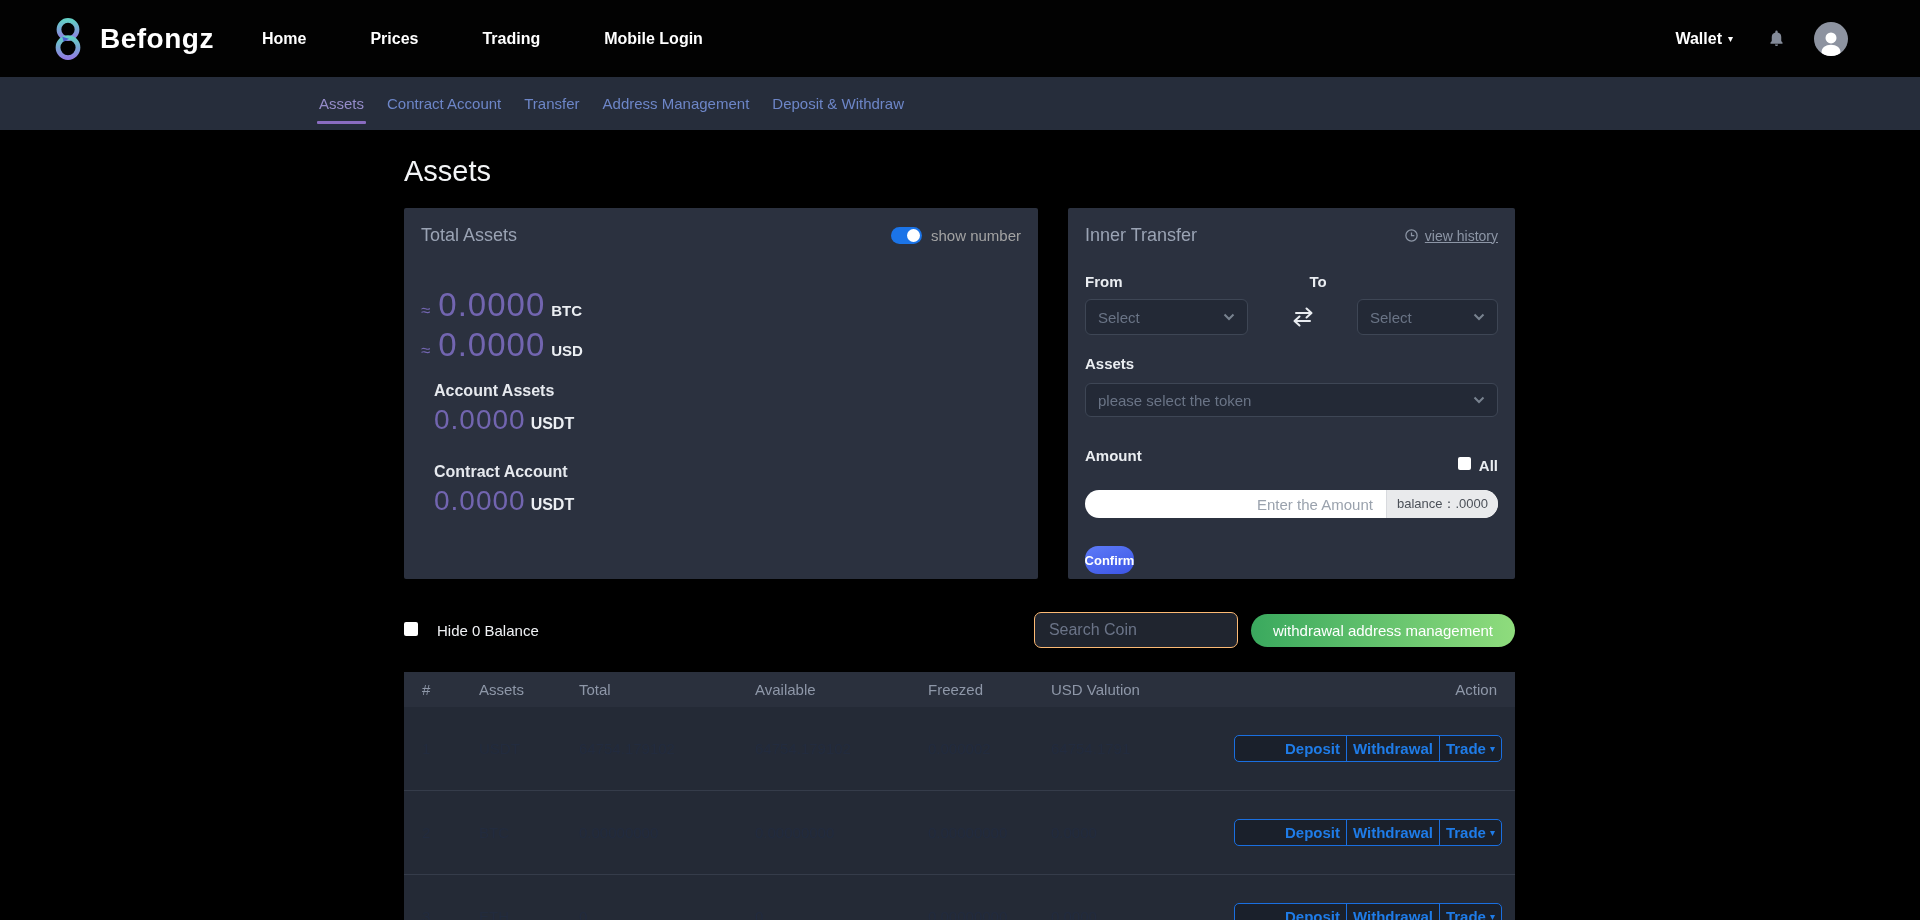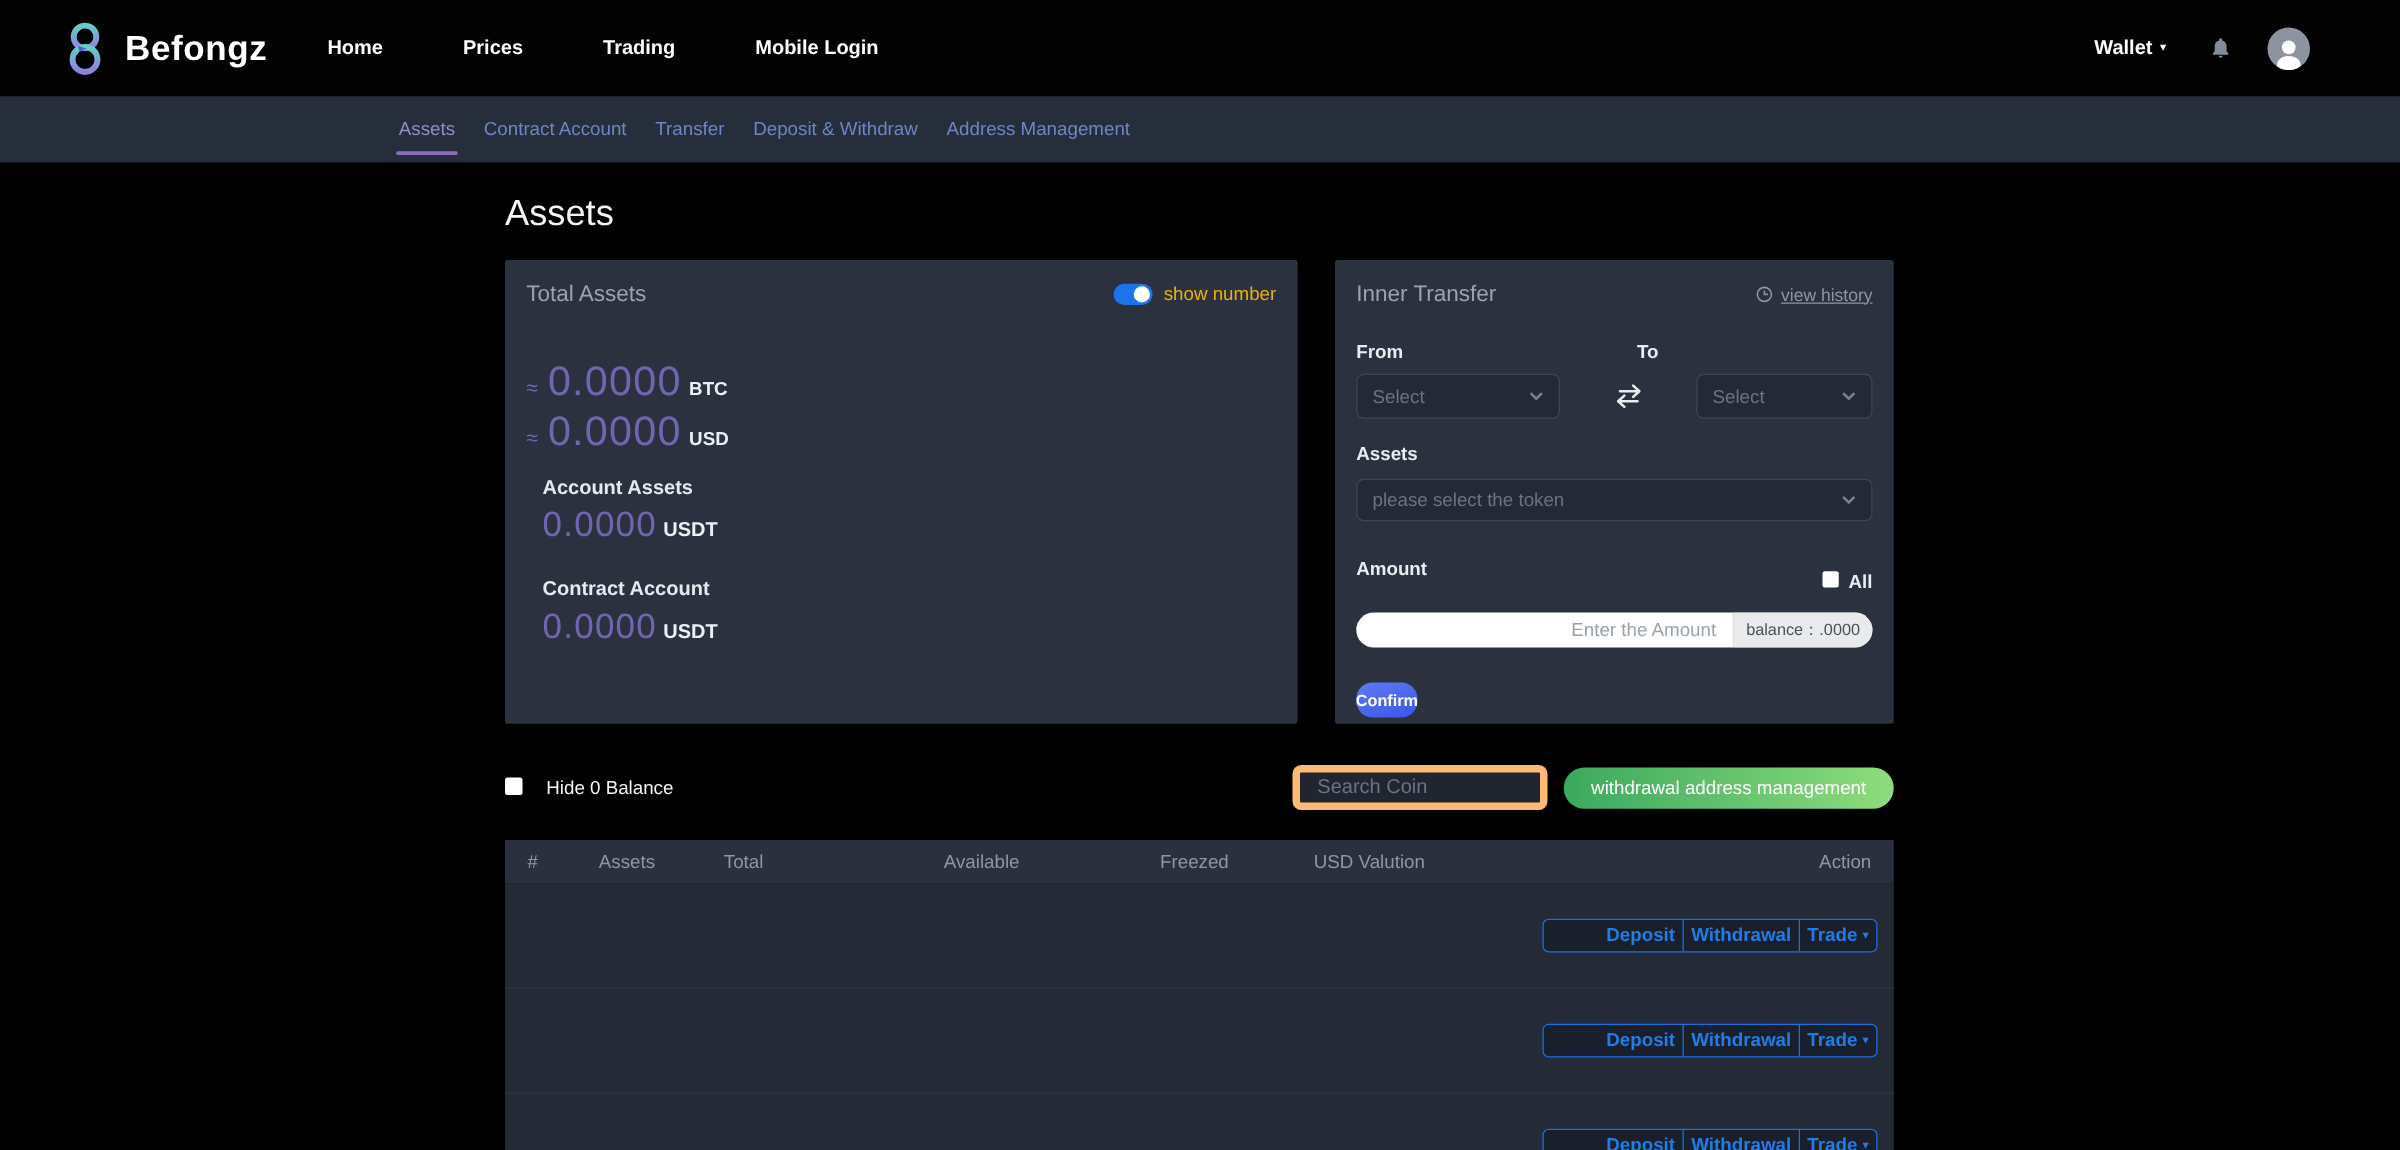--- a/index.html
+++ b/index.html
@@ -42,21 +42,21 @@
   .panels{display:flex;gap:30px;margin-top:18px;}
   .panel{background:#2b313f;border-radius:2px;}
   .panel-total{width:634px;height:371px;padding:17px;}
   .panel-transfer{width:447px;height:371px;padding:17px;}
   .panel-head{display:flex;justify-content:space-between;align-items:center;}
   .panel-title{color:#9aa3b4;font-size:18px;}
 
   .toggle-group{display:flex;align-items:center;}
   .switch{width:31px;height:17px;border-radius:9px;background:var(--toggle-blue);position:relative;cursor:pointer;}
   .switch .knob{position:absolute;right:2px;top:2px;width:13px;height:13px;border-radius:50%;background:#fff;}
-  .show-label{color:#eab308;font-size:15px;margin-left:9px;text-align:center;}
+  .show-label{color:#a3a3a3;font-size:15px;margin-left:9px;text-align:center;}
 
   .big-lines{margin-top:40px;}
   .big-line{display:flex;align-items:baseline;height:40px;}
   .approx{color:var(--accent-purple);font-size:17px;margin-right:8px;}
   .big-val{color:var(--accent-purple);font-size:33px;letter-spacing:1px;}
   .big-unit{color:#eceff3;font-size:15px;font-weight:700;margin-left:6px;}
 
   .acct{margin-left:13px;margin-top:15px;}
   .acct + .acct{margin-top:26px;}
   .acct-label{font-size:16px;font-weight:600;color:#e6e9ee;line-height:20px;}
@@ -82,21 +82,21 @@
   .amount-wrap{margin-top:16px;height:28px;background:#fff;border-radius:14px;display:flex;align-items:stretch;overflow:hidden;}
   .amount-input{flex:1;border:none;outline:none;background:transparent;padding:0 13px;font-size:15px;color:#701a75;font-family:inherit;text-align:right;}
   .amount-input::placeholder{color:#9aa2ad;}
   .balance-suffix{background:#e9eaec;border-left:1px solid #d8dade;color:#4b5058;font-size:13px;display:flex;align-items:center;padding:0 10px;border-radius:0 14px 14px 0;white-space:nowrap;}
   .confirm-btn{margin-top:28px;width:49px;height:28px;border:none;border-radius:13px;background:linear-gradient(160deg,#5d7bf7,#3c55e6);color:#fff;font-size:13px;font-weight:700;display:flex;align-items:center;justify-content:center;cursor:pointer;font-family:inherit;}
 
   
   .toolbar{display:flex;align-items:center;margin-top:33px;}
   .hide0{display:flex;gap:19px;font-size:15px;color:#f0f2f5;}
   .hide0 .checkbox{width:14px;height:14px;}
-  .search-input{margin-left:auto;width:204px;height:36px;background:#20252f;border:6px solid #fdba74;border-radius:7px;color:#cfd4dc;font-size:16px;padding:0 14px;outline:none;font-family:inherit;}
+  .search-input{margin-left:auto;width:204px;height:36px;background:#20252f;border:1px solid #fdba74;border-radius:7px;color:#cfd4dc;font-size:16px;padding:0 14px;outline:none;font-family:inherit;}
   .search-input::placeholder{color:#6b7488;}
   .green-btn{margin-left:13px;height:33px;padding:0 22px;border:none;border-radius:17px;background:linear-gradient(90deg,var(--green-left),var(--green-right));color:#fff;font-size:15px;display:flex;align-items:center;cursor:pointer;font-family:inherit;}
 
   
   .table{margin-top:24px;}
   .thead{height:35px;background:#2a303d;display:flex;align-items:center;color:#8e97a8;font-size:15px;padding-left:18px;}
   .trow{height:84px;background:#242a36;display:flex;align-items:center;border-bottom:1px solid #353c4a;padding-left:18px;color:#222b3e;font-size:15px;}
   .c-num{width:57px;}
   .c-asset{width:100px;}
   .c-total{width:176px;}
@@ -152,22 +152,22 @@
         <path d="M12 15c-4.4 0-7.5 2.5-7.5 5.6V24h15v-3.4c0-3.1-3.1-5.6-7.5-5.6z" fill="#fff"></path>
       </svg>
     </span>
   </div>
 </header>
 
 <nav class="subnav">
   <span class="subnav-item active">Assets</span>
   <span class="subnav-item">Contract Account</span>
   <span class="subnav-item">Transfer</span>
+  <span class="subnav-item">Address Management</span>
   <span class="subnav-item">Deposit &amp; Withdraw</span>
-  <span class="subnav-item">Address Management</span>
 </nav>
 
 <main class="main">
   <h1 class="page-title">Assets</h1>
 
   <div class="panels">
 
     <section class="panel panel-total">
       <div class="panel-head">
         <span class="panel-title">Total Assets</span>

